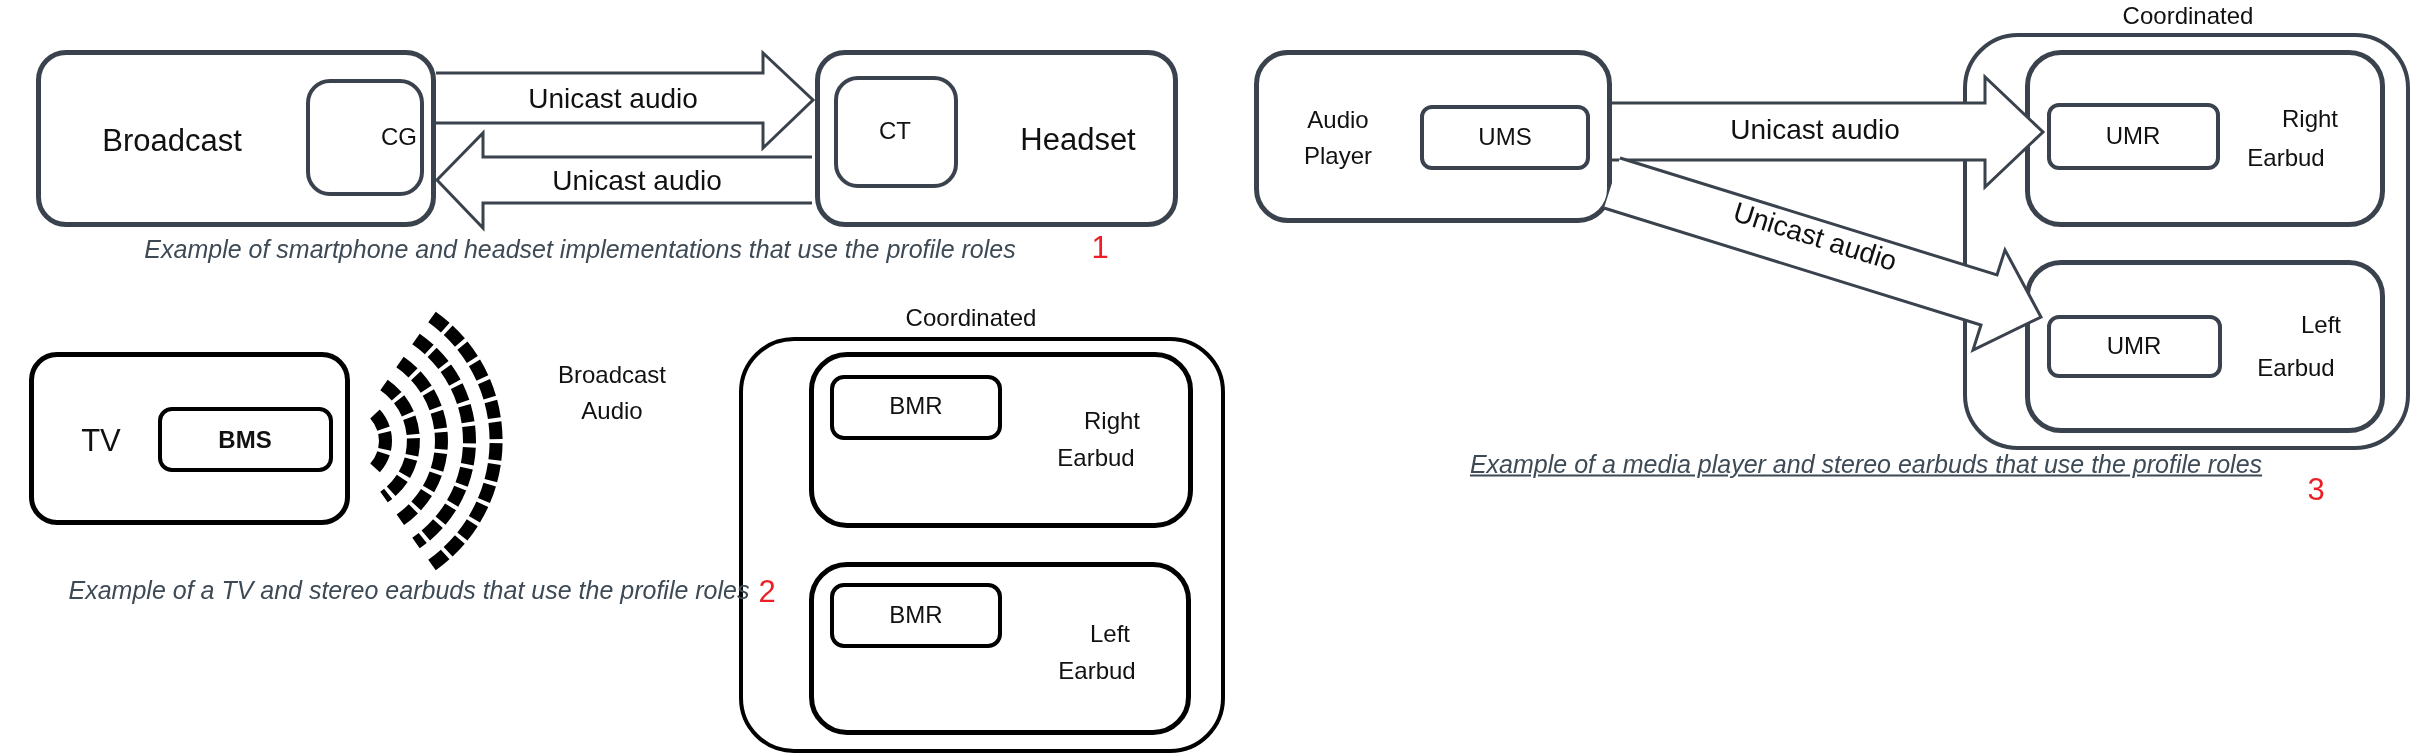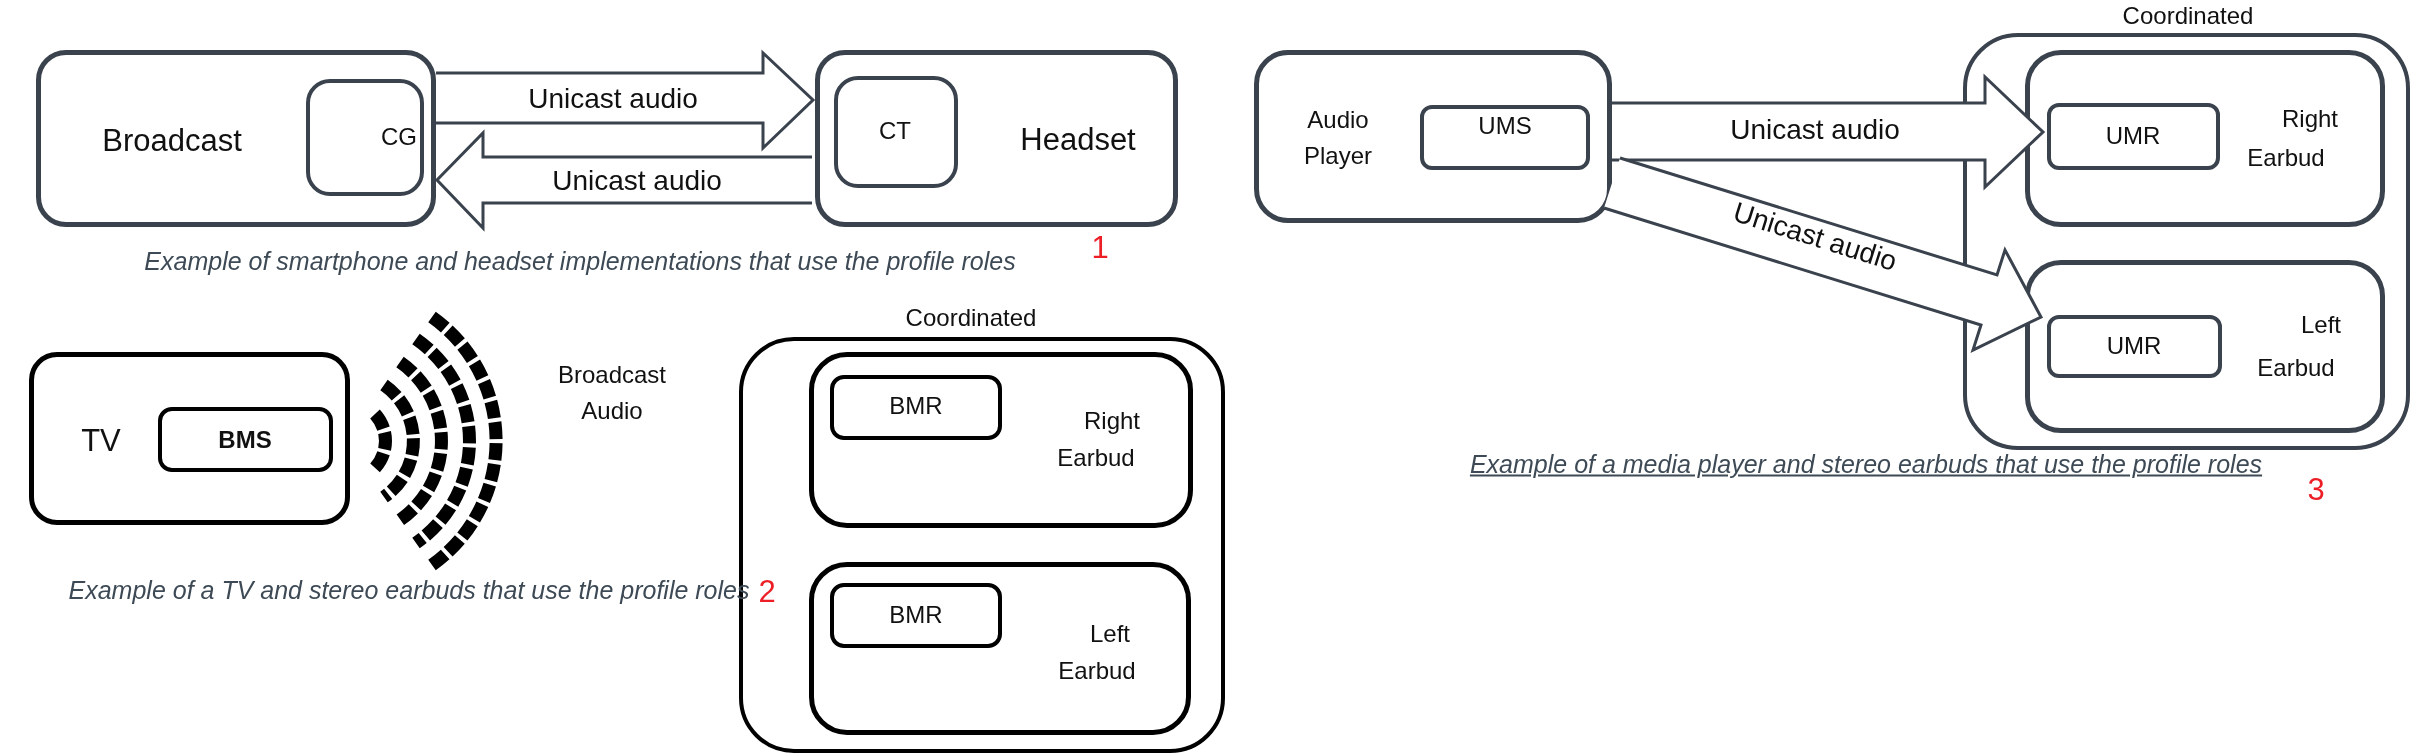--- a/index.html
+++ b/index.html
@@ -34,21 +34,21 @@
   <div class="box slate-thin" style="left:834px;top:76px;width:124px;height:112px;border-radius:24px;"></div>
 
   <div class="lbl big" style="left:172px;top:140px;">Broadcast</div>
   <div class="lbl" style="left:365px;top:137px;margin-left:34px;">CG</div>
   <div class="lbl" style="left:895px;top:131px;">CT</div>
   <div class="lbl big" style="left:1078px;top:139px;">Headset</div>
 
   <div class="lbl arrowtxt" style="left:613px;top:99px;">Unicast audio</div>
   <div class="lbl arrowtxt" style="left:637px;top:181px;">Unicast audio</div>
 
-  <div class="lbl caption" style="left:580px;top:249px;margin-top:12px;">Example of smartphone and headset implementations that use the profile roles</div>
+  <div class="lbl caption" style="left:580px;top:249px;">Example of smartphone and headset implementations that use the profile roles</div>
   <div class="lbl rednum" style="left:1100px;top:247px;">1</div>
 
   <div class="box blackb" style="left:29px;top:352px;width:321px;height:173px;border-radius:28px;"></div>
   <div class="box blackb-thin" style="left:158px;top:407px;width:175px;height:65px;border-radius:14px;"></div>
 
   <div class="lbl big" style="left:101px;top:440px;">TV</div>
   <div class="lbl" style="left:245px;top:440px;font-weight:bold;">BMS</div>
 
   <div class="lbl" style="left:612px;top:375px;">Broadcast</div>
   <div class="lbl" style="left:612px;top:411px;">Audio</div>
@@ -68,21 +68,21 @@
   <div class="lbl" style="left:1110px;top:634px;">Left</div>
   <div class="lbl" style="left:1097px;top:671px;">Earbud</div>
 
   <div class="lbl caption" style="left:370px;top:590px;margin-left:39px;">Example of a TV and stereo earbuds that use the profile roles</div>
   <div class="lbl rednum" style="left:767px;top:591px;">2</div>
 
   <div class="box slate" style="left:1254px;top:50px;width:358px;height:173px;border-radius:34px;"></div>
   <div class="box slate-thin" style="left:1420px;top:105px;width:170px;height:65px;border-radius:12px;"></div>
   <div class="lbl" style="left:1338px;top:120px;">Audio</div>
   <div class="lbl" style="left:1338px;top:156px;">Player</div>
-  <div class="lbl" style="left:1505px;top:126px;">UMS</div>
+  <div class="lbl" style="left:1505px;top:137px;">UMS</div>
 
   <div class="lbl" style="left:2188px;top:16px;">Coordinated</div>
   <div class="box slate-thin" style="left:1963px;top:33px;width:447px;height:417px;border-radius:55px;"></div>
 
   <div class="box slate" style="left:2025px;top:50px;width:360px;height:177px;border-radius:36px;"></div>
   <div class="box slate-thin" style="left:2047px;top:103px;width:173px;height:67px;border-radius:12px;"></div>
   <div class="lbl" style="left:2133px;top:136px;">UMR</div>
   <div class="lbl" style="left:2310px;top:119px;">Right</div>
   <div class="lbl" style="left:2286px;top:158px;">Earbud</div>
 

